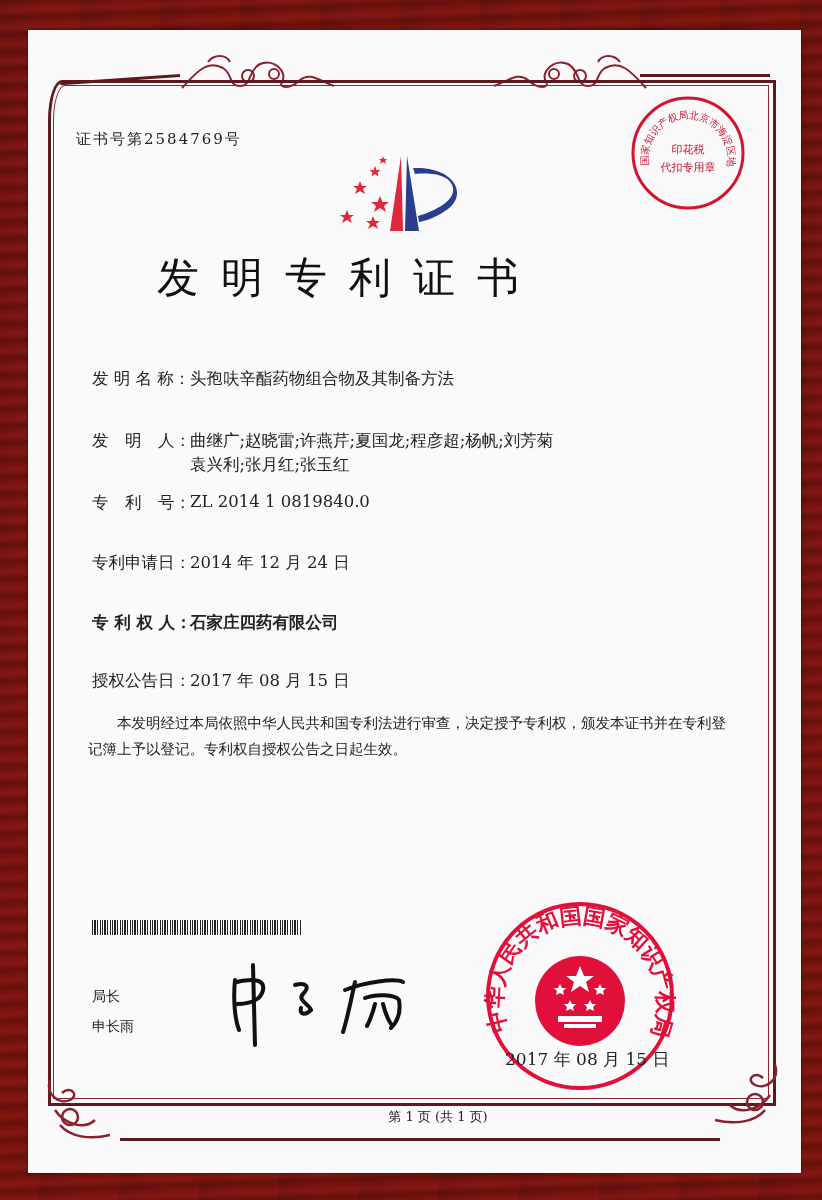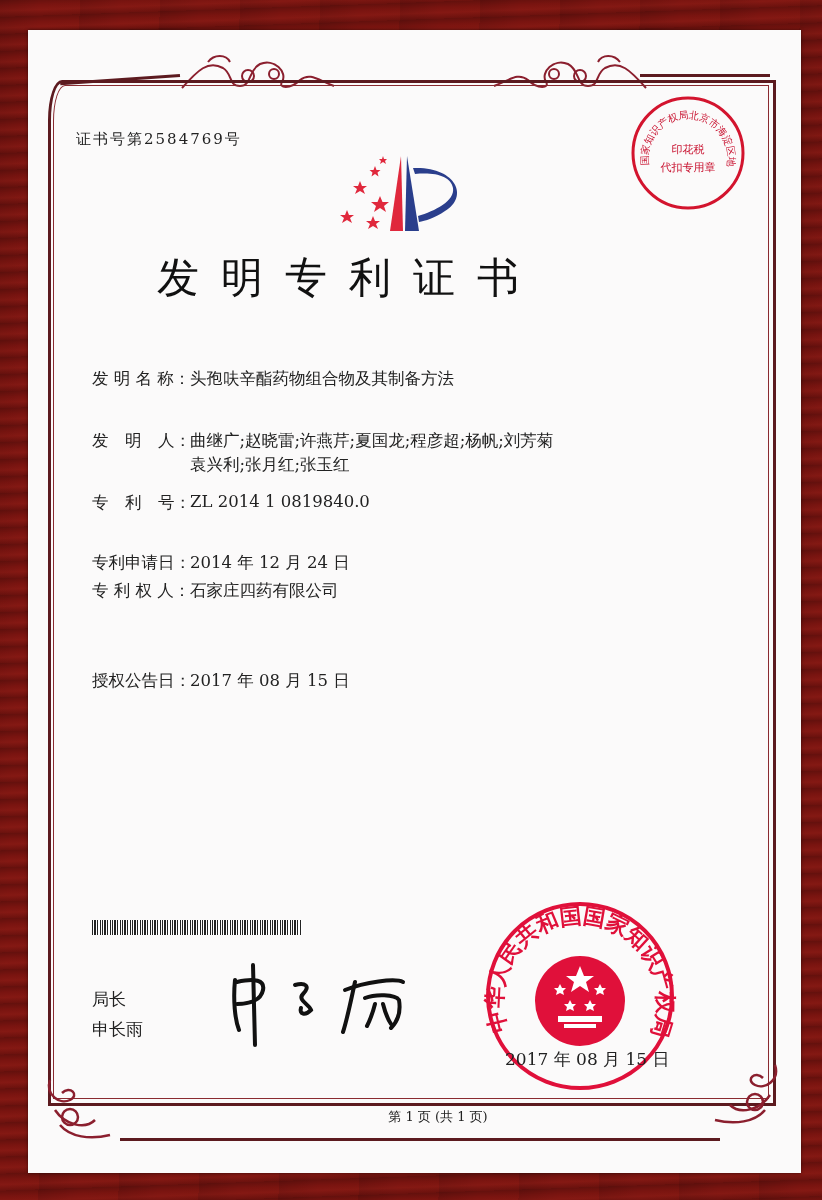--- a/index.html
+++ b/index.html
@@ -22,21 +22,21 @@
   .tax-stamp{position:absolute;left:628px;top:93px;width:120px;height:120px;}
   .title{position:absolute;left:0;width:698px;top:250px;text-align:center;font-size:42px;letter-spacing:22px;
     font-family:"DejaVu Sans","Liberation Sans",sans-serif;color:#111;}
   .field{position:absolute;left:92px;font-size:16.5px;white-space:nowrap;}
   .field .lab{display:inline-block;width:98px;letter-spacing:0px;}
   .field .val{display:inline-block;vertical-align:top;}
   .body-text{position:absolute;left:88px;top:710px;width:638px;font-size:14.5px;line-height:26px;}
   .body-text p{margin:0;text-indent:2em;}
   .barcode{position:absolute;left:92px;top:920px;width:210px;height:15px;
     background:repeating-linear-gradient(90deg,#222 0 1px,#fff 1px 2px,#222 2px 4px,#fff 4px 5px,#222 5px 6px,#fff 6px 8px,#222 8px 9px,#fff 9px 10px);}
-  .director{position:absolute;left:92px;font-family:"DejaVu Sans","Liberation Sans",sans-serif;font-size:17px;}
+  .director{position:absolute;left:92px;font-family:"DejaVu Sans","Liberation Sans",sans-serif;font-size:14px;}
   .signature{position:absolute;left:225px;top:960px;width:185px;height:90px;}
   .seal{position:absolute;left:480px;top:896px;width:200px;height:200px;}
   .seal-date{position:absolute;left:505px;top:1048px;font-size:17px;color:#222;font-family:"DejaVu Serif","Liberation Serif",serif;}
   .page-num{position:absolute;left:0;width:822px;text-align:center;top:1108px;font-size:13px;padding-left:27px;}
   .bottom-rule{position:absolute;left:40px;top:1138px;width:745px;height:3px;background:#5c1a1f;}
 </style>
 </head>
 <body>
 
 <div class="paper"></div>
@@ -118,28 +118,29 @@
 </div>
 <div class="field" style="top:454px;left:190px;">
   <span class="val">袁兴利;张月红;张玉红</span>
 </div>
 <div class="field" style="top:492px;">
   <span class="lab">专　利　号：</span><span class="val">ZL 2014 1 0819840.0</span>
 </div>
 <div class="field" style="top:552px;">
   <span class="lab">专利申请日：</span><span class="val">2014 年 12 月 24 日</span>
 </div>
-<div class="field" style="top:580px;">
+<div class="field" style="top:612px;font-weight:bold;">
   <span class="lab">专 利 权 人：</span><span class="val">石家庄四药有限公司</span>
 </div>
 <div class="field" style="top:670px;">
   <span class="lab">授权公告日：</span><span class="val">2017 年 08 月 15 日</span>
 </div>
 
 <div class="body-text">
+  <p>本发明经过本局依照中华人民共和国专利法进行审查，决定授予专利权，颁发本证书并在专利登记簿上予以登记。专利权自授权公告之日起生效。</p>
 </div>
 
 <div class="barcode"></div>
 
 <div class="director" style="top:988px;">局长</div>
 <div class="director" style="top:1018px;">申长雨</div>
 
 <svg class="signature" viewBox="0 0 185 90">
   <g fill="none" stroke="#111" stroke-width="4" stroke-linecap="round">
     <path d="M10 20 C8 40, 10 60, 14 70"></path>

